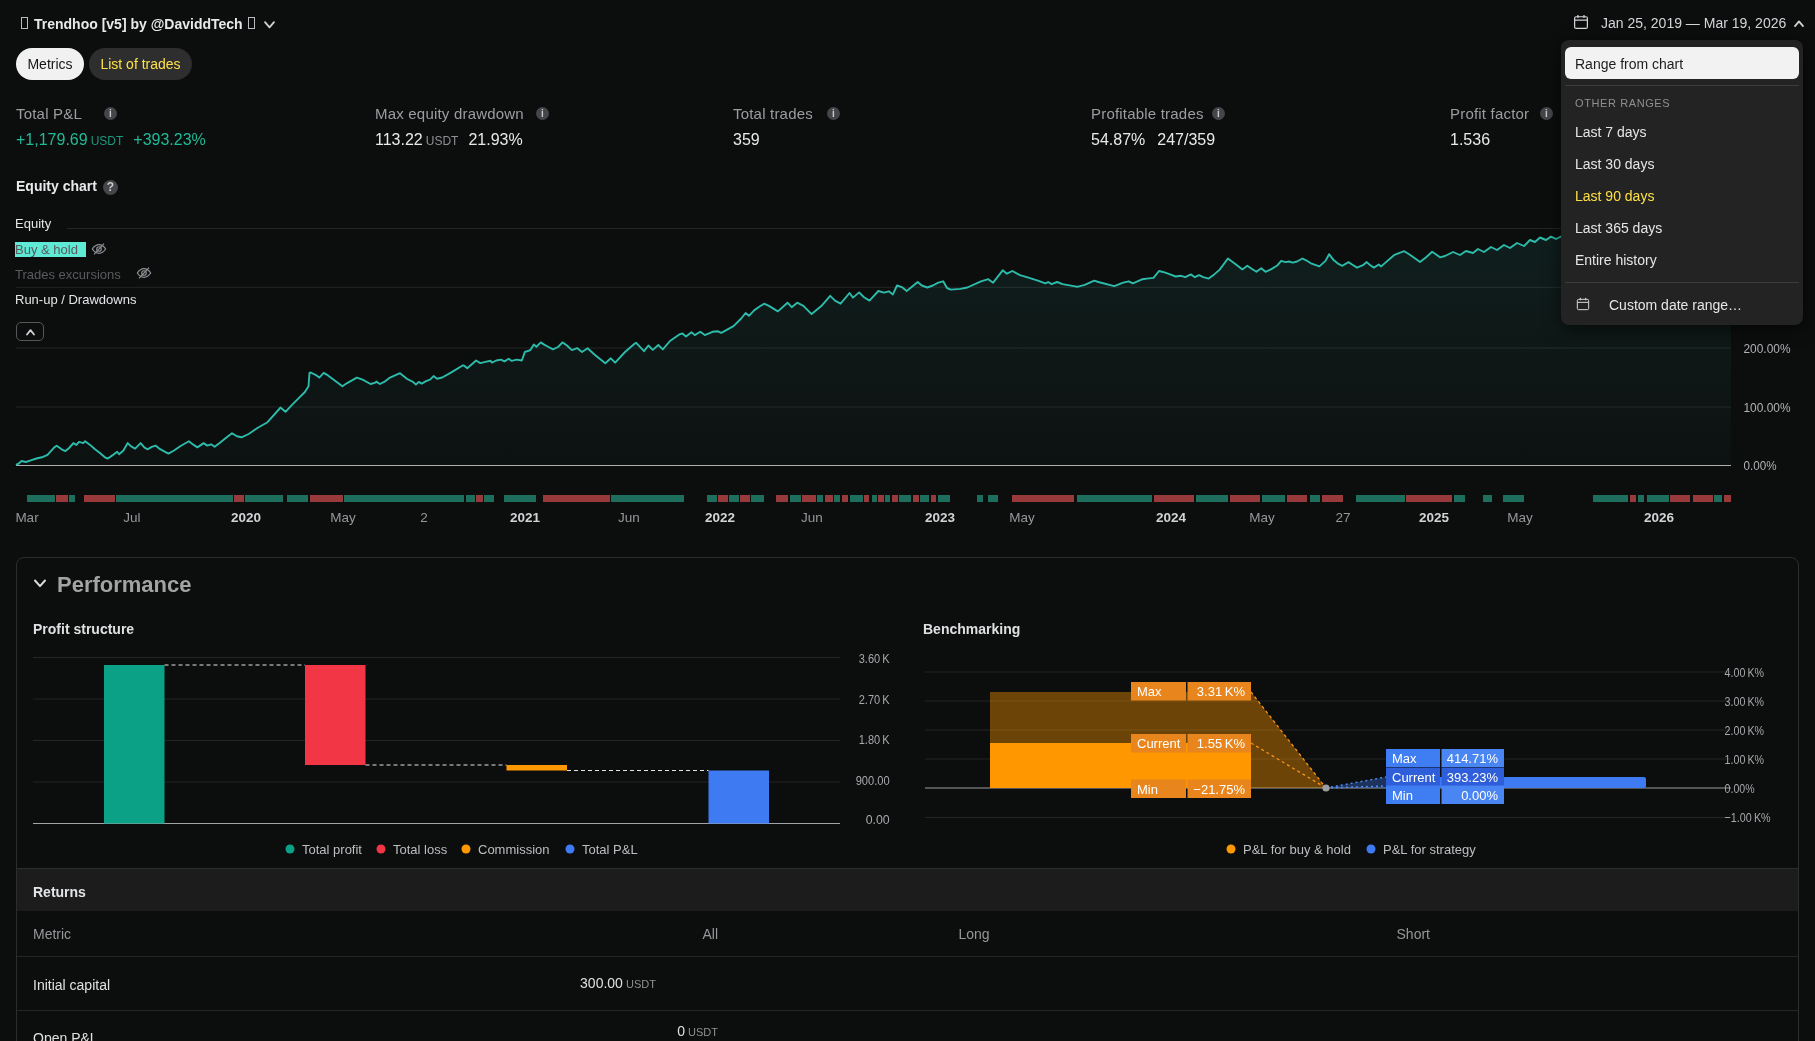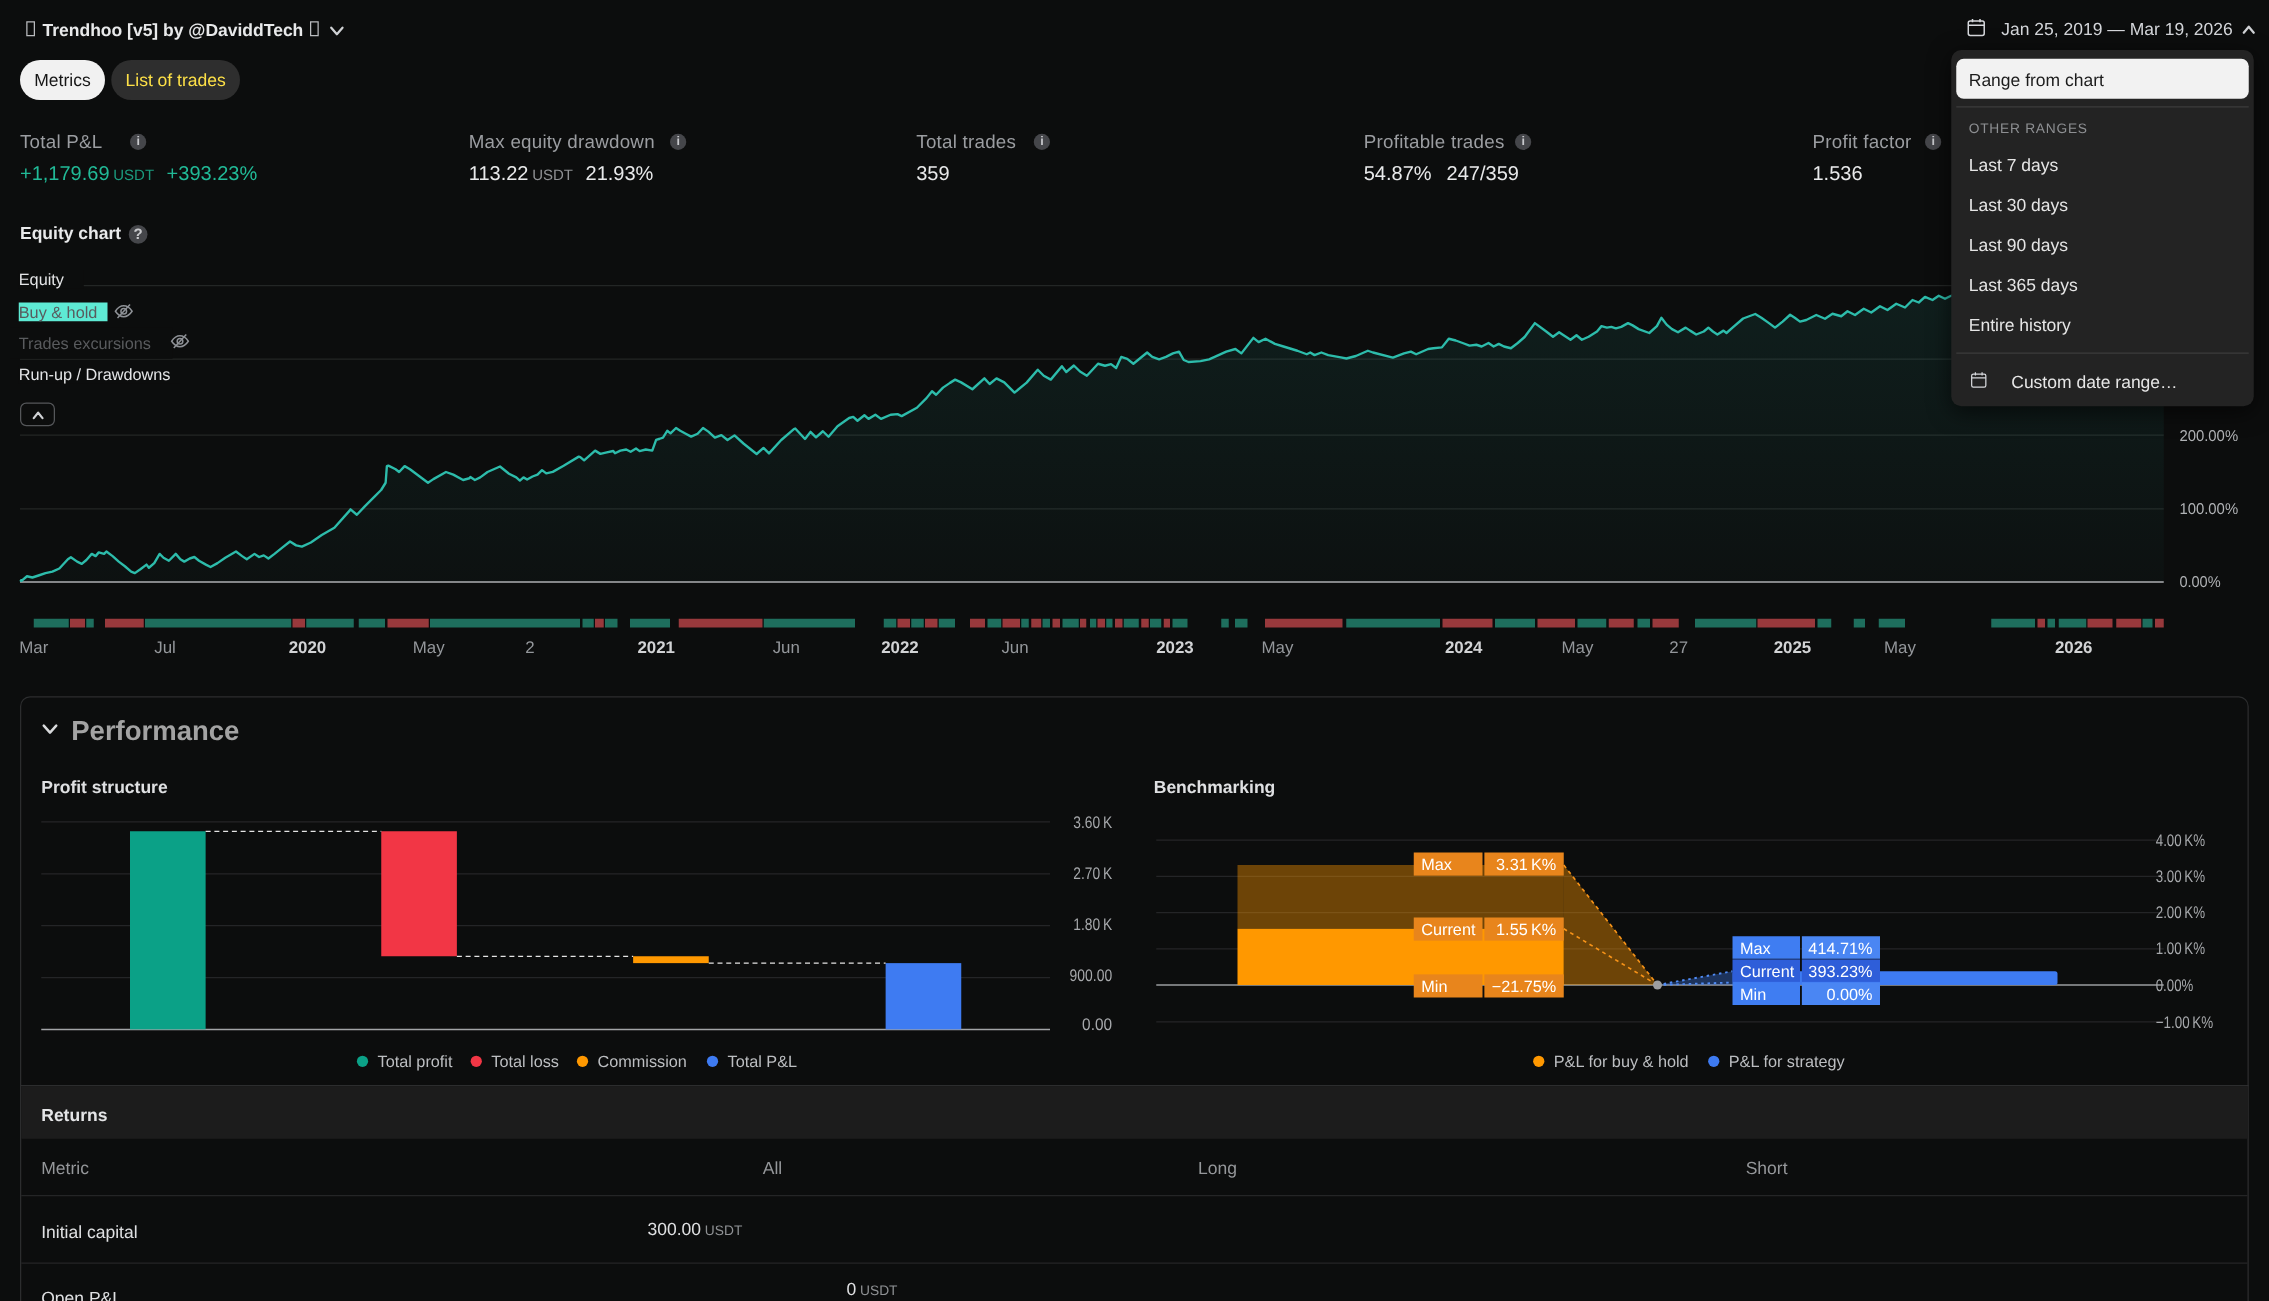--- a/index.html
+++ b/index.html
@@ -246,37 +246,37 @@
 <circle cx="1231" cy="849" r="4.5" fill="#ff9800"></circle>
     <text x="1243" y="853.5" font-size="13" fill="#bcbec1">P&amp;L for buy &amp; hold</text>
 <circle cx="1371" cy="849" r="4.5" fill="#3e7bf2"></circle>
     <text x="1383" y="853.5" font-size="13" fill="#bcbec1">P&amp;L for strategy</text>
   </svg>
 
 <div class="abs" style="left:16px;top:868px;width:1783px;height:1px;background:#2c2d2e"></div>
 <div class="abs" style="left:17px;top:869px;width:1781px;height:42px;background:#1c1c1c"></div>
 <div class="abs" style="left:33px;top:884px;font-size:14px;font-weight:bold;color:#e4e5e7">Returns</div>
 <div class="abs" style="left:33px;top:926px;font-size:14px;color:#95979a">Metric</div>
-<div class="abs" style="left:518px;top:926px;width:200px;text-align:center;font-size:14px;color:#95979a">All</div>
+<div class="abs" style="left:518px;top:926px;width:200px;text-align:right;font-size:14px;color:#95979a">All</div>
 <div class="abs" style="left:874px;top:926px;width:200px;text-align:center;font-size:14px;color:#95979a">Long</div>
 <div class="abs" style="left:1230px;top:926px;width:200px;text-align:right;font-size:14px;color:#95979a">Short</div>
 <div class="abs" style="left:17px;top:956px;width:1781px;height:1px;background:#242526"></div>
 <div class="abs" style="left:33px;top:977px;font-size:14px;color:#dfe0e2">Initial capital</div>
-<div class="abs" style="left:518px;top:975px;width:200px;text-align:left;font-size:14px;color:#dfe0e2">300.00<span style="font-size:11px;color:#8f9194">&nbsp;USDT</span></div>
+<div class="abs" style="left:518px;top:975px;width:200px;text-align:center;font-size:14px;color:#dfe0e2">300.00<span style="font-size:11px;color:#8f9194">&nbsp;USDT</span></div>
 <div class="abs" style="left:17px;top:1010px;width:1781px;height:1px;background:#242526"></div>
 <div class="abs" style="left:33px;top:1030px;font-size:14px;color:#dfe0e2">Open P&amp;L</div>
 <div class="abs" style="left:518px;top:1023px;width:200px;text-align:right;font-size:14px;color:#dfe0e2">0<span style="font-size:11px;color:#8f9194">&nbsp;USDT</span></div>
 <div style="position:absolute;left:1561px;top:40px;width:242px;height:285px;background:#232323;border-radius:8px;box-shadow:0 4px 18px rgba(0,0,0,0.6);z-index:50">
 <div style="position:absolute;left:4px;top:7px;width:234px;height:32px;background:#f2f2f2;border-radius:6px"></div>
 <div style="position:absolute;left:14px;top:16px;font-size:14px;color:#1c1c1c">Range from chart</div>
 <div style="position:absolute;left:4px;top:44.5px;width:234px;height:1px;background:#3c3c3c"></div>
 <div style="position:absolute;left:14px;top:57px;font-size:11px;letter-spacing:0.6px;color:#8d8f92">OTHER RANGES</div>
     <div style="position:absolute;left:14px;top:84px;font-size:14px;color:#e6e6e6">Last 7 days</div>
     <div style="position:absolute;left:14px;top:116px;font-size:14px;color:#e6e6e6">Last 30 days</div>
-    <div style="position:absolute;left:14px;top:148px;font-size:14px;color:#e5e5e5">Last 90 days</div>
+    <div style="position:absolute;left:14px;top:148px;font-size:14px;color:#fde047">Last 90 days</div>
     <div style="position:absolute;left:14px;top:180px;font-size:14px;color:#e6e6e6">Last 365 days</div>
     <div style="position:absolute;left:14px;top:212px;font-size:14px;color:#e6e6e6">Entire history</div>
     <div style="position:absolute;left:4px;top:241.5px;width:234px;height:1px;background:#3c3c3c"></div>
 <svg style="position:absolute;left:14px;top:256px" width="16" height="16" viewBox="0 0 24 24" fill="none" stroke="#d7d9dd" stroke-width="1.5">
 <rect x="3.5" y="5" width="17" height="15.5" rx="2"></rect>
 <line x1="3.5" y1="9.5" x2="20.5" y2="9.5"></line>
 <line x1="8" y1="2.8" x2="8" y2="6.5"></line>
       <line x1="16" y1="2.8" x2="16" y2="6.5"></line>
 </svg>
 <div style="position:absolute;left:48px;top:257px;font-size:14px;color:#e6e6e6">Custom date range…</div>

